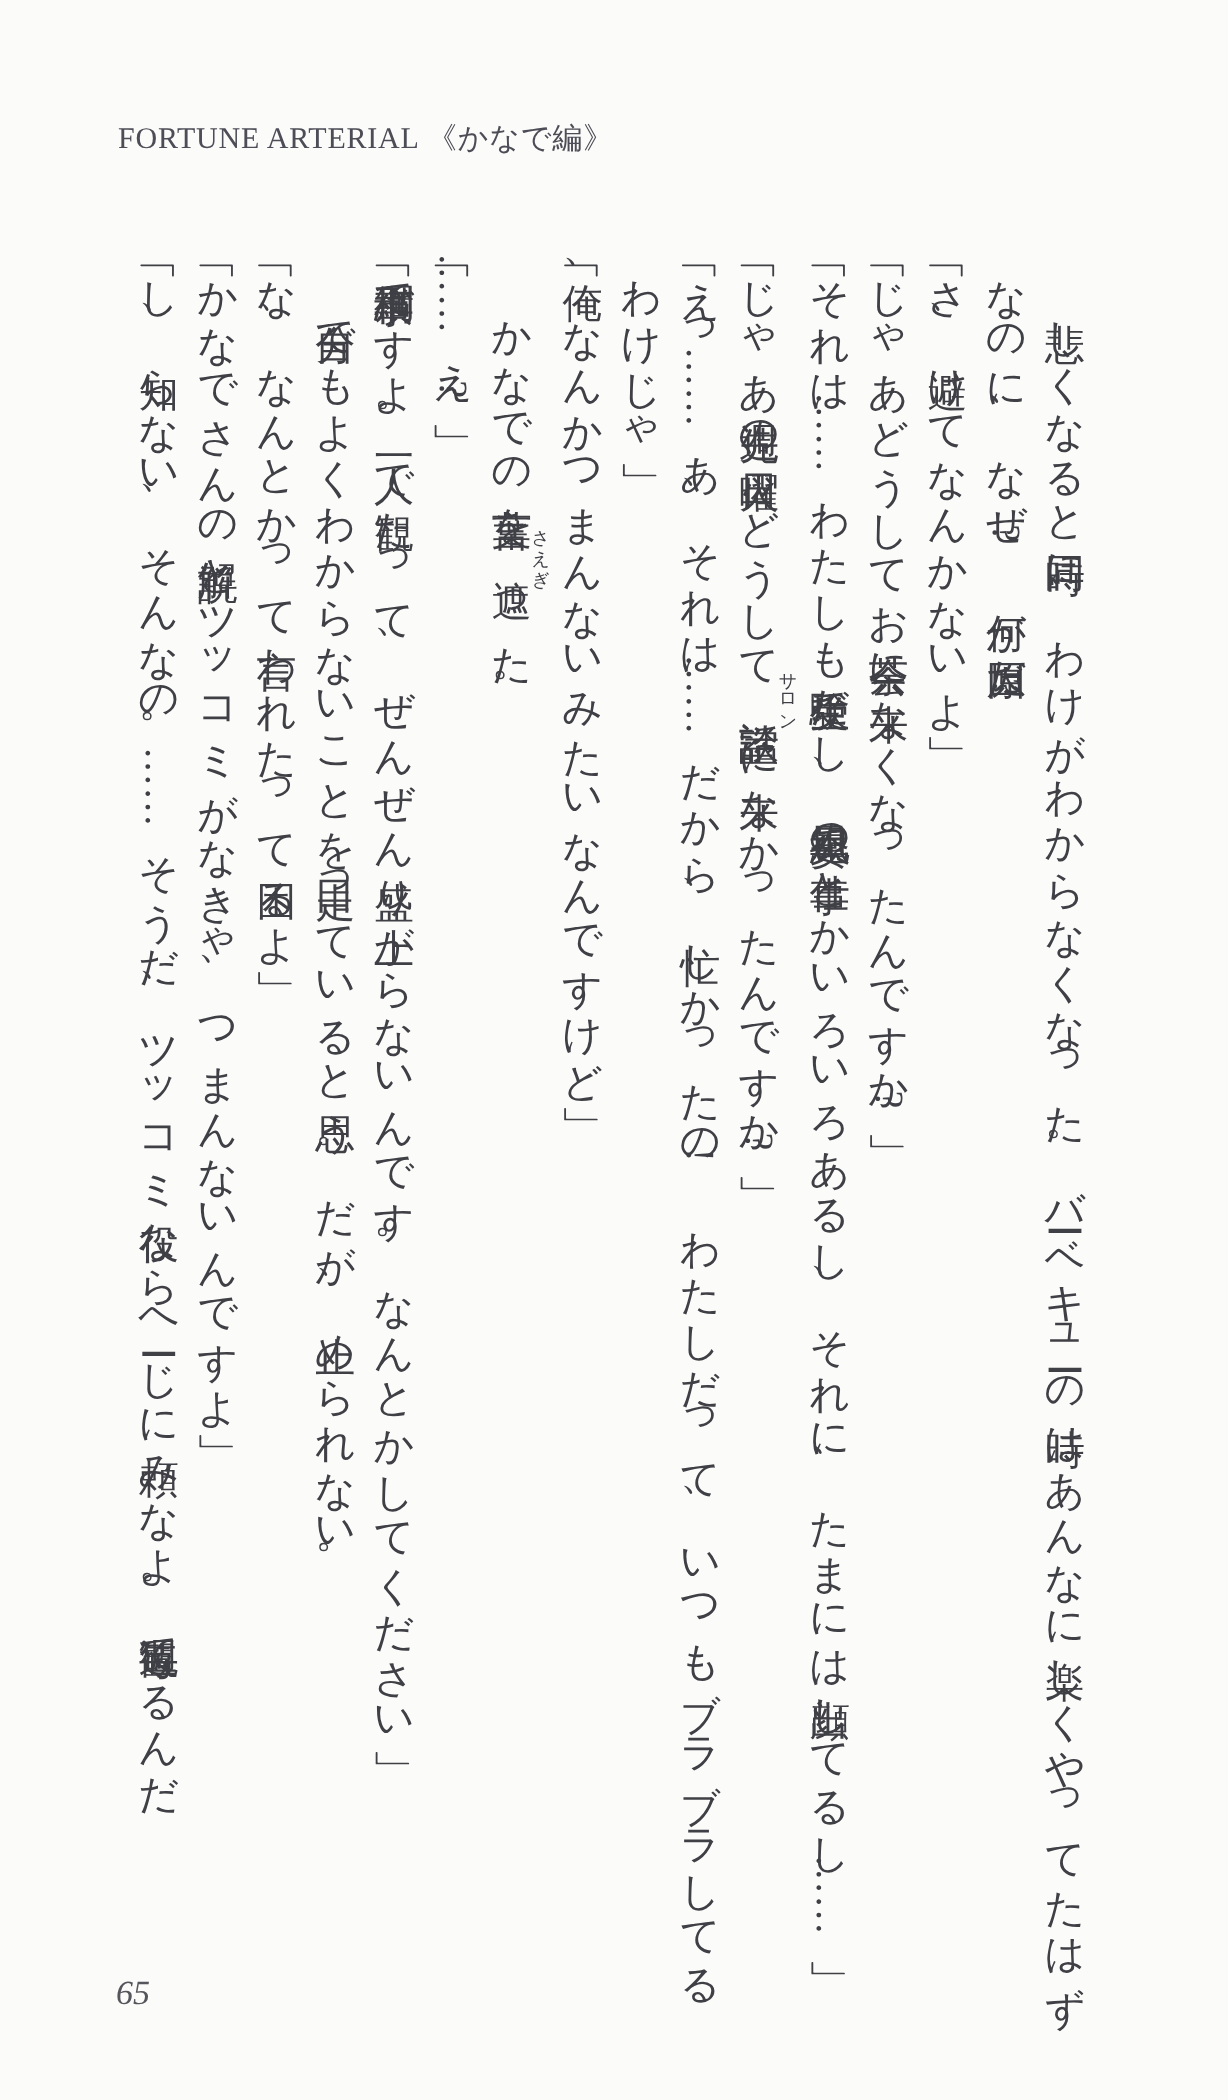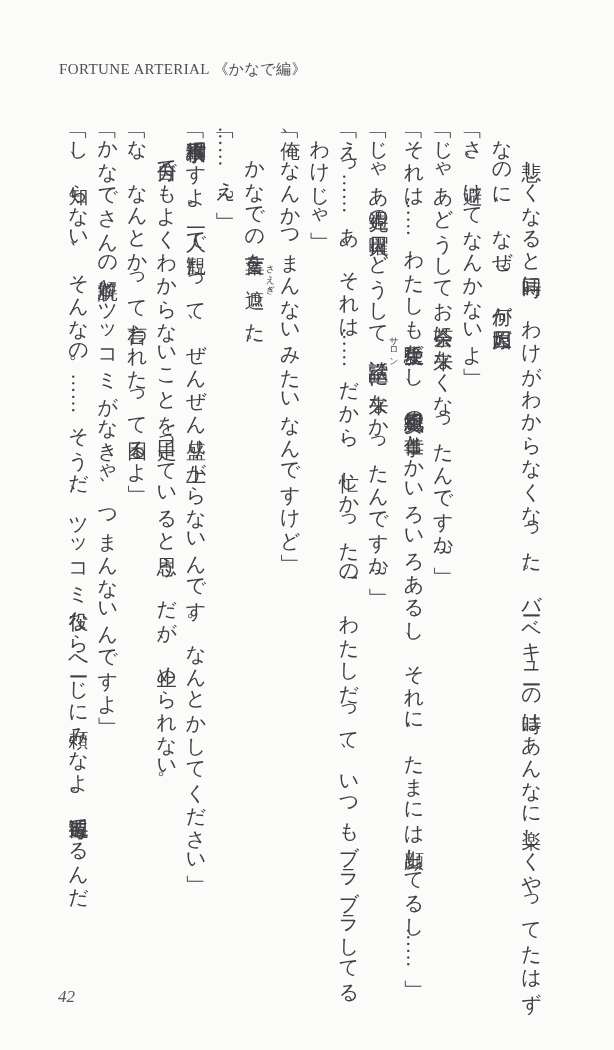--- a/index.html
+++ b/index.html
@@ -73,14 +73,14 @@
       <p class="para">「俺、なんかつまんないみたいなんですけど」</p>
       <p class="para indent">かなでの言葉を<ruby>遮<rt>さえぎ</rt></ruby>った。</p>
       <p class="para">「……え?」</p>
       <p class="para">「横綱刑事ですよ。一人で観たって、ぜんぜん盛り上がらないんです。なんとかしてください」</p>
       <p class="para indent">自分でもよくわからないことを口走っていると思う。だが、止められない。</p>
       <p class="para">「な、なんとかって言われたって困るよ」</p>
       <p class="para">「かなでさんの解説とツッコミがなきゃ、つまんないんですよ」</p>
       <p class="para">「し、知らない、そんなの。……そうだ、ツッコミ役ならへーじに頼みなよ。毎週観てるんだ</p>
     </div>
 
-  <div class="page-number">42</div>
+  <div class="page-number">65</div>
 </div>
 
 </body></html>

